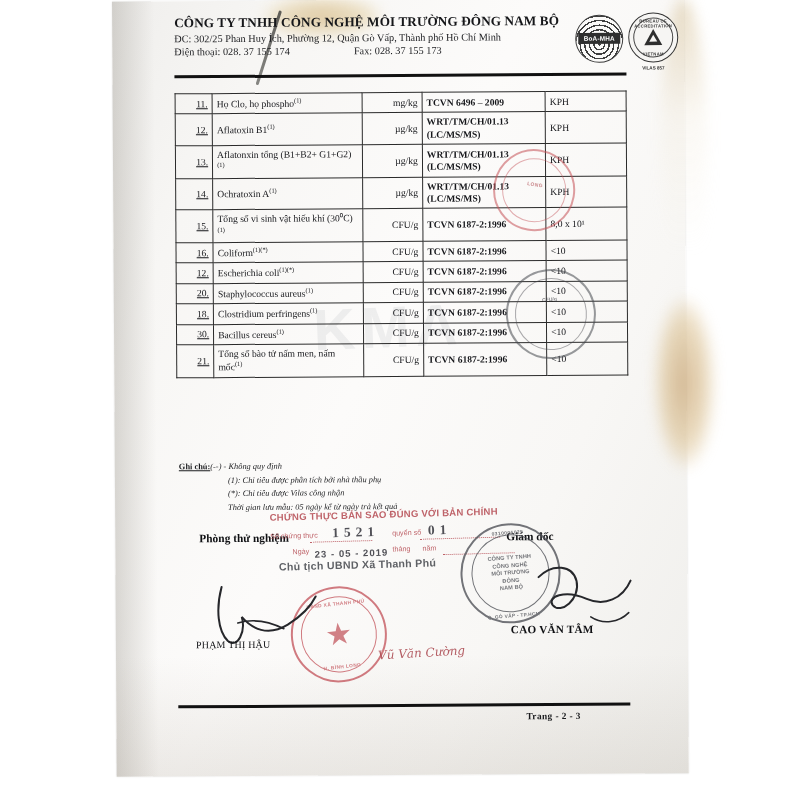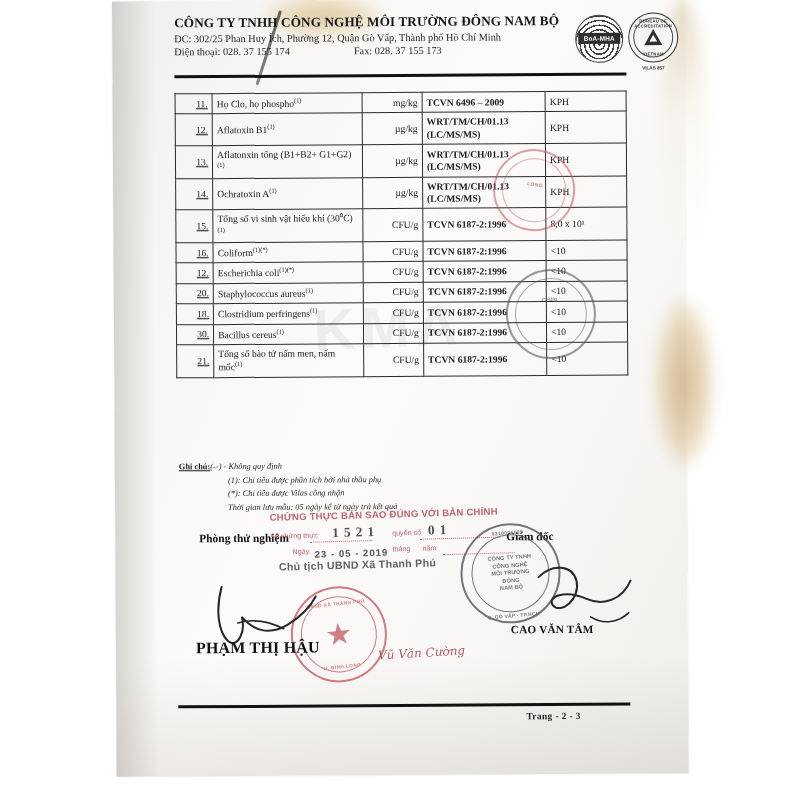--- a/index.html
+++ b/index.html
@@ -171,21 +171,21 @@
     font-family:"Liberation Serif", serif;
     font-weight:bold; font-size:11.4px; color:#101114;
   }
   .sig-right {
     position:absolute; left:391px; top:531px;
     font-family:Liberation Serif, serif;
     font-weight:bold; font-size:11.4px; color:#101114;
   }
   .name-left {
     position:absolute; left:80px; top:638px;
-    font-weight:bold; font-size:16px; color:#101114; letter-spacing:.2px;
+    font-weight:normal; font-size:10px; color:#101114; letter-spacing:.2px;
   }
   .name-right {
     position:absolute; left:395px; top:624px;
     font-weight:bold; font-size:11.2px; color:#101114; letter-spacing:.2px;
   }
 
   
   .cert {
     position:absolute; left:155px; top:508px; width:290px;
     color:#b2434b; font-family:"Liberation Sans", sans-serif;

